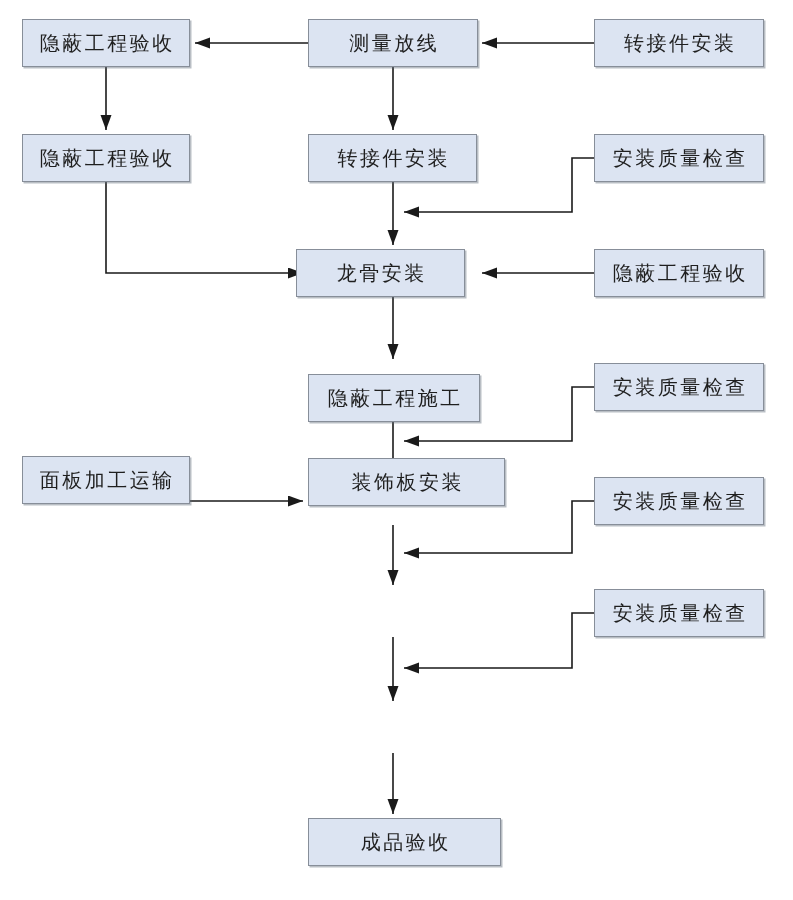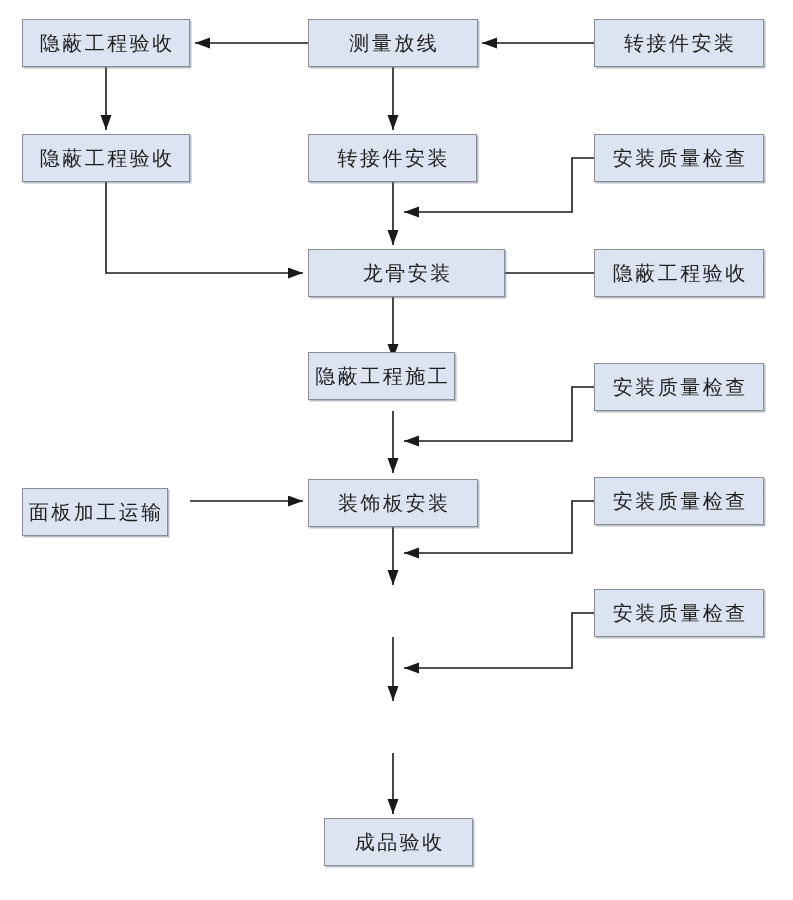--- a/index.html
+++ b/index.html
@@ -74,46 +74,46 @@
   <div class="node" style="left:22px;top:134px;width:168px">
     <span class="lbl">隐蔽工程验收</span>
   </div>
   <div class="node" style="left:308px;top:134px;width:169px">
     <span class="lbl">转接件安装</span>
   </div>
   <div class="node" style="left:594px;top:134px;width:170px">
     <span class="lbl">安装质量检查</span>
   </div>
 
-  <div class="node" style="left:308px;top:249px;width:197px">
+  <div class="node" style="left:296px;top:249px;width:169px">
     <span class="lbl">龙骨安装</span>
   </div>
   <div class="node" style="left:594px;top:249px;width:170px">
     <span class="lbl">隐蔽工程验收</span>
   </div>
 
-  <div class="node" style="left:308px;top:352px;width:147px">
+  <div class="node" style="left:308px;top:374px;width:172px">
     <span class="lbl">隐蔽工程施工</span>
   </div>
   <div class="node" style="left:594px;top:363px;width:170px">
     <span class="lbl">安装质量检查</span>
   </div>
 
-  <div class="node" style="left:22px;top:488px;width:146px">
+  <div class="node" style="left:22px;top:456px;width:168px">
     <span class="lbl">面板加工运输</span>
   </div>
-  <div class="node" style="left:308px;top:479px;width:170px">
+  <div class="node" style="left:308px;top:458px;width:197px">
     <span class="lbl">装饰板安装</span>
   </div>
   <div class="node" style="left:594px;top:477px;width:170px">
     <span class="lbl">安装质量检查</span>
   </div>
 
   <div class="node" style="left:594px;top:589px;width:170px">
     <span class="lbl">安装质量检查</span>
   </div>
 
 
-  <div class="node" style="left:324px;top:818px;width:149px">
+  <div class="node" style="left:308px;top:818px;width:193px">
     <span class="lbl">成品验收</span>
   </div>
 
 </div>
 
 </body></html>

